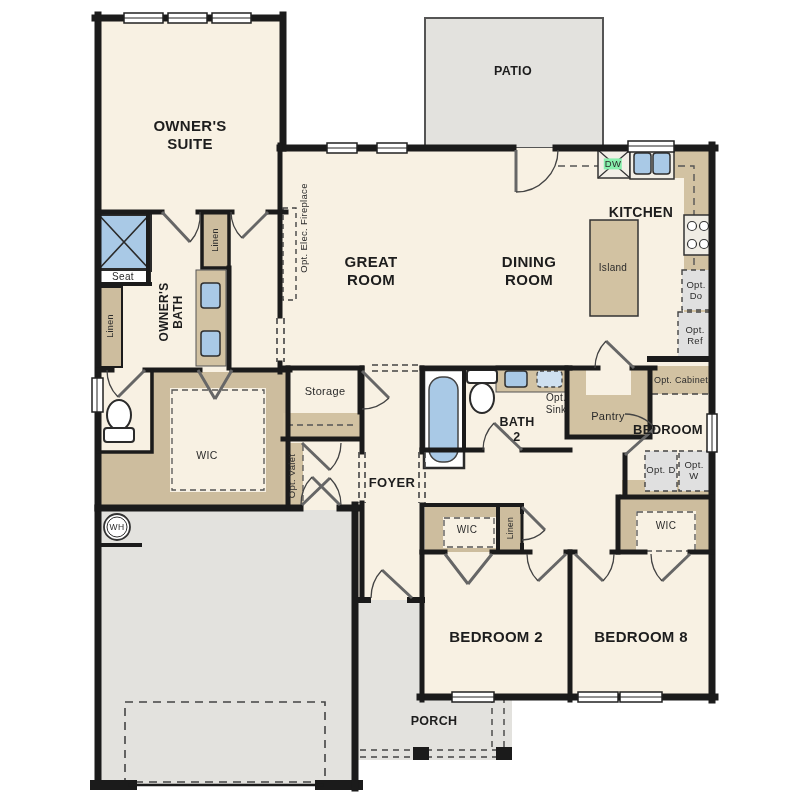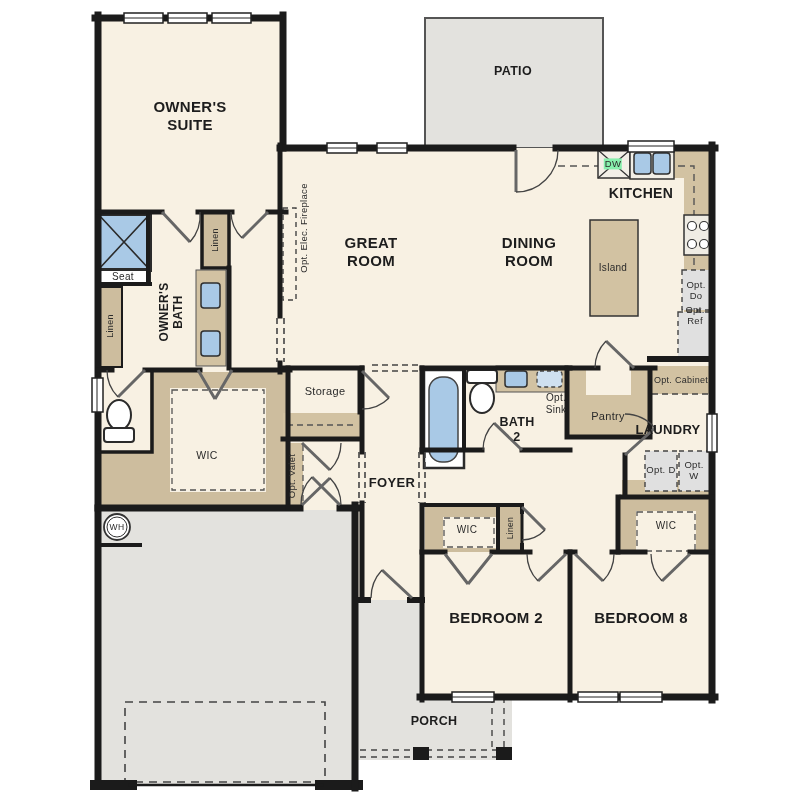--- a/index.html
+++ b/index.html
@@ -2,21 +2,21 @@
 <html><head>
 <meta charset="utf-8">
 <style>
   html,body{margin:0;padding:0;background:#fff;}
   #plan{position:relative;width:810px;height:810px;background:#fff;overflow:hidden;
         font-family:"Liberation Sans",sans-serif;color:#1d1d1d;}
   #plan svg{position:absolute;left:0;top:0;}
   .lbl{position:absolute;transform:translate(-50%,-50%);text-align:center;line-height:1.18;
        color:#1d1d1d;letter-spacing:.3px;}
   .vert{transform:translate(-50%,-50%) rotate(-90deg);}
-  .room{font-weight:bold;font-size:15px;}
+  .room{font-weight:bold;font-size:15px;margin-top:19px;}
   .room-sm{font-weight:bold;font-size:12.5px;}
   .feat{font-size:10.5px;color:#2b2b2b;}
   .tiny{font-size:9.5px;color:#2b2b2b;}
   .nw{white-space:nowrap;}
   .bg{background:#86efac;padding:0 1px;}
 </style>
 </head>
 <body>
 
 <div id="plan">
@@ -230,25 +230,25 @@
   <div class="lbl tiny vert nw" style="left:110px;top:326px;font-size:9px">Linen</div>
   <div class="lbl room-sm vert" style="left:171px;top:312px;width:80px;font-size:12px">OWNER'S BATH</div>
   <div class="lbl feat nw" style="left:207px;top:455px">WIC</div>
   <div class="lbl feat nw" style="left:325px;top:391px;font-size:11px">Storage</div>
   <div class="lbl tiny vert nw" style="left:292px;top:476px">Opt. Valet</div>
   <div class="lbl room-sm nw" style="left:392px;top:483px;font-size:13px">FOYER</div>
   <div class="lbl room-sm" style="left:517px;top:430px;width:44px">BATH 2</div>
   <div class="lbl tiny" style="left:556px;top:404px;width:36px;font-size:10px">Opt. Sink</div>
   <div class="lbl feat nw" style="left:608px;top:416px;font-size:11px">Pantry</div>
   <div class="lbl tiny nw" style="left:681px;top:380px;font-size:9px">Opt. Cabinet</div>
-  <div class="lbl room-sm nw" style="left:668px;top:430px;font-size:13px">LAUNDRY</div>
+  <div class="lbl room-sm nw" style="left:668px;top:430px;font-size:13px">BEDROOM</div>
   <div class="lbl tiny" style="left:661px;top:470px;width:44px">Opt. D</div>
   <div class="lbl tiny" style="left:694px;top:470px;width:30px">Opt. W</div>
   <div class="lbl tiny" style="left:696px;top:290px;width:30px">Opt. Do</div>
-  <div class="lbl tiny" style="left:695px;top:315px;width:30px">Opt. Ref</div>
+  <div class="lbl tiny" style="left:695px;top:335px;width:30px">Opt. Ref</div>
   <div class="lbl tiny nw bg" style="left:613px;top:164px">DW</div>
   <div class="lbl tiny nw" style="left:117px;top:527px;font-size:8.5px">WH</div>
   <div class="lbl room-sm nw" style="left:434px;top:721px">PORCH</div>
   <div class="lbl room nw" style="left:496px;top:618px">BEDROOM 2</div>
   <div class="lbl room nw" style="left:641px;top:618px">BEDROOM 8</div>
   <div class="lbl feat nw" style="left:467px;top:530px;font-size:10px">WIC</div>
   <div class="lbl tiny vert nw" style="left:510px;top:528px;font-size:8.5px">Linen</div>
   <div class="lbl feat nw" style="left:666px;top:526px;font-size:10px">WIC</div>
 </div>
 

